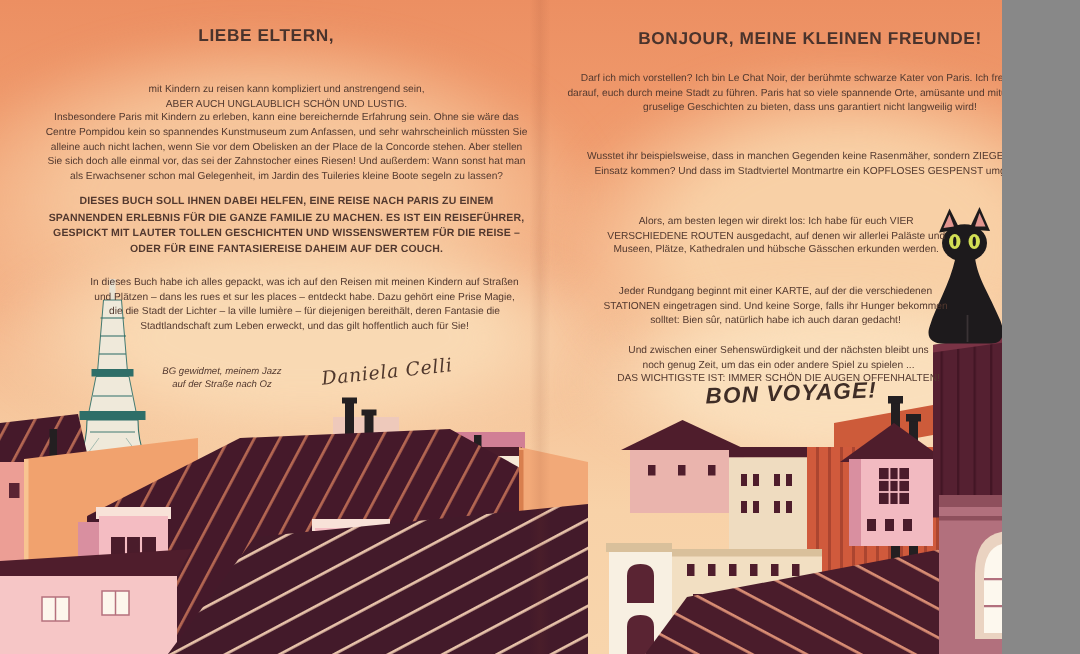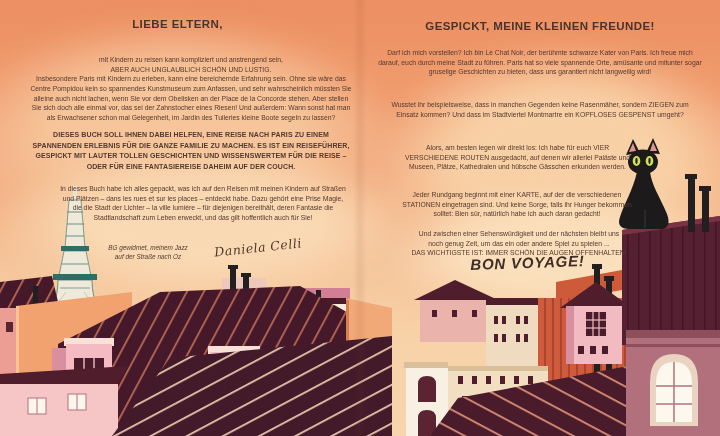--- a/index.html
+++ b/index.html
@@ -1,16 +1,16 @@
 <!DOCTYPE html>
 <html><head>
 <meta charset="utf-8">
 <style>
   html,body{margin:0;padding:0;background:#888;}
-  #stage{position:relative;width:720px;height:436px;overflow:hidden;
+  #stage{position:relative;width:668px;height:436px;overflow:hidden;
          font-family:"Liberation Sans","DejaVu Sans",sans-serif;
          background:linear-gradient(180deg,#ec8f62 0%,#f09c6e 22%,#f4b287 45%,#f6c69c 62%,#f8d2a8 78%,#f8d5ac 100%);}
   .cloud{position:absolute;border-radius:50%;filter:blur(11px);pointer-events:none;}
   .c1{left:-50px;top:18px;width:450px;height:230px;background:radial-gradient(closest-side,#f6c59b 55%,rgba(246,197,155,0) 100%);}
   .c2{left:-10px;top:150px;width:430px;height:150px;background:radial-gradient(closest-side,#f9d9b3 55%,rgba(249,217,179,0) 100%);}
   .c3{left:370px;top:40px;width:390px;height:250px;background:radial-gradient(closest-side,#f8d0a6 55%,rgba(248,208,166,0) 100%);}
   .c4{left:380px;top:190px;width:360px;height:130px;background:radial-gradient(closest-side,#fadfbc 55%,rgba(250,223,188,0) 100%);}
   .gutter{position:absolute;left:353px;top:0;width:14px;height:100%;z-index:14;
           background:linear-gradient(90deg,rgba(130,60,40,0) 0%,rgba(130,60,40,0.10) 50%,rgba(130,60,40,0) 100%);}
   .txt{position:absolute;z-index:20;color:#53392f;text-align:center;}
@@ -43,21 +43,21 @@
     <div class="txt bodyb" style="left:30px;top:130px;width:322px;">DIESES BUCH SOLL IHNEN DABEI HELFEN, EINE REISE NACH PARIS ZU EINEM SPANNENDEN ERLEBNIS FÜR DIE GANZE FAMILIE ZU MACHEN. ES IST EIN REISEFÜHRER, GESPICKT MIT LAUTER TOLLEN GESCHICHTEN UND WISSENSWERTEM FÜR DIE REISE – ODER FÜR EINE FANTASIEREISE DAHEIM AUF DER COUCH.</div>
     <div class="txt body" style="left:60px;top:184px;width:286px;">In dieses Buch habe ich alles gepackt, was ich auf den Reisen mit meinen Kindern auf Straßen und Plätzen – dans les rues et sur les places – entdeckt habe. Dazu gehört eine Prise Magie, die die Stadt der Lichter – la ville lumière – für diejenigen bereithält, deren Fantasie die Stadtlandschaft zum Leben erweckt, und das gilt hoffentlich auch für Sie!</div>
     <div class="txt body ital" style="left:86px;top:243px;width:124px;font-size:6.4px;">
       <span class="lead">BG gewidmet, meinem Jazz</span>
       <span class="lead">auf der Straße nach Oz</span>
     </div>
     <div class="txt sig" style="left:203px;top:240px;width:110px;">Daniela Celli</div>
   </div>
 
   <div>
-    <div class="txt title" style="left:375px;top:20px;width:330px;">GESPICKT, MEINE KLEINEN FREUNDE!</div>
+    <div class="txt title" style="left:375px;top:20px;width:330px;">BONJOUR, MEINE KLEINEN FREUNDE!</div>
     <div class="txt body" style="left:378px;top:48px;width:324px;">Darf ich mich vorstellen? Ich bin Le Chat Noir, der berühmte schwarze Kater von Paris. Ich freue mich darauf, euch durch meine Stadt zu führen. Paris hat so viele spannende Orte, amüsante und mitunter sogar gruselige Geschichten zu bieten, dass uns garantiert nicht langweilig wird!</div>
     <div class="txt body" style="left:385px;top:100px;width:310px;">Wusstet ihr beispielsweise, dass in manchen Gegenden keine Rasenmäher, sondern ZIEGEN zum Einsatz kommen? Und dass im Stadtviertel Montmartre ein KOPFLOSES GESPENST umgeht?</div>
     <div class="txt body" style="left:400px;top:143px;width:235px;">Alors, am besten legen wir direkt los: Ich habe für euch VIER VERSCHIEDENE ROUTEN ausgedacht, auf denen wir allerlei Paläste und Museen, Plätze, Kathedralen und hübsche Gässchen erkunden werden.</div>
     <div class="txt body" style="left:398px;top:190px;width:238px;">Jeder Rundgang beginnt mit einer KARTE, auf der die verschiedenen STATIONEN eingetragen sind. Und keine Sorge, falls ihr Hunger bekommen solltet: Bien sûr, natürlich habe ich auch daran gedacht!</div>
     <div class="txt body" style="left:388px;top:229px;width:262px;">
       <span class="lead">Und zwischen einer Sehenswürdigkeit und der nächsten bleibt uns</span>
       <span class="lead">noch genug Zeit, um das ein oder andere Spiel zu spielen ...</span>
       <span class="lead">DAS WICHTIGSTE IST: IMMER SCHÖN DIE AUGEN OFFENHALTEN!</span>
     </div>
     <div class="txt bonvoyage" style="left:420px;top:254px;width:215px;">BON VOYAGE!</div>

